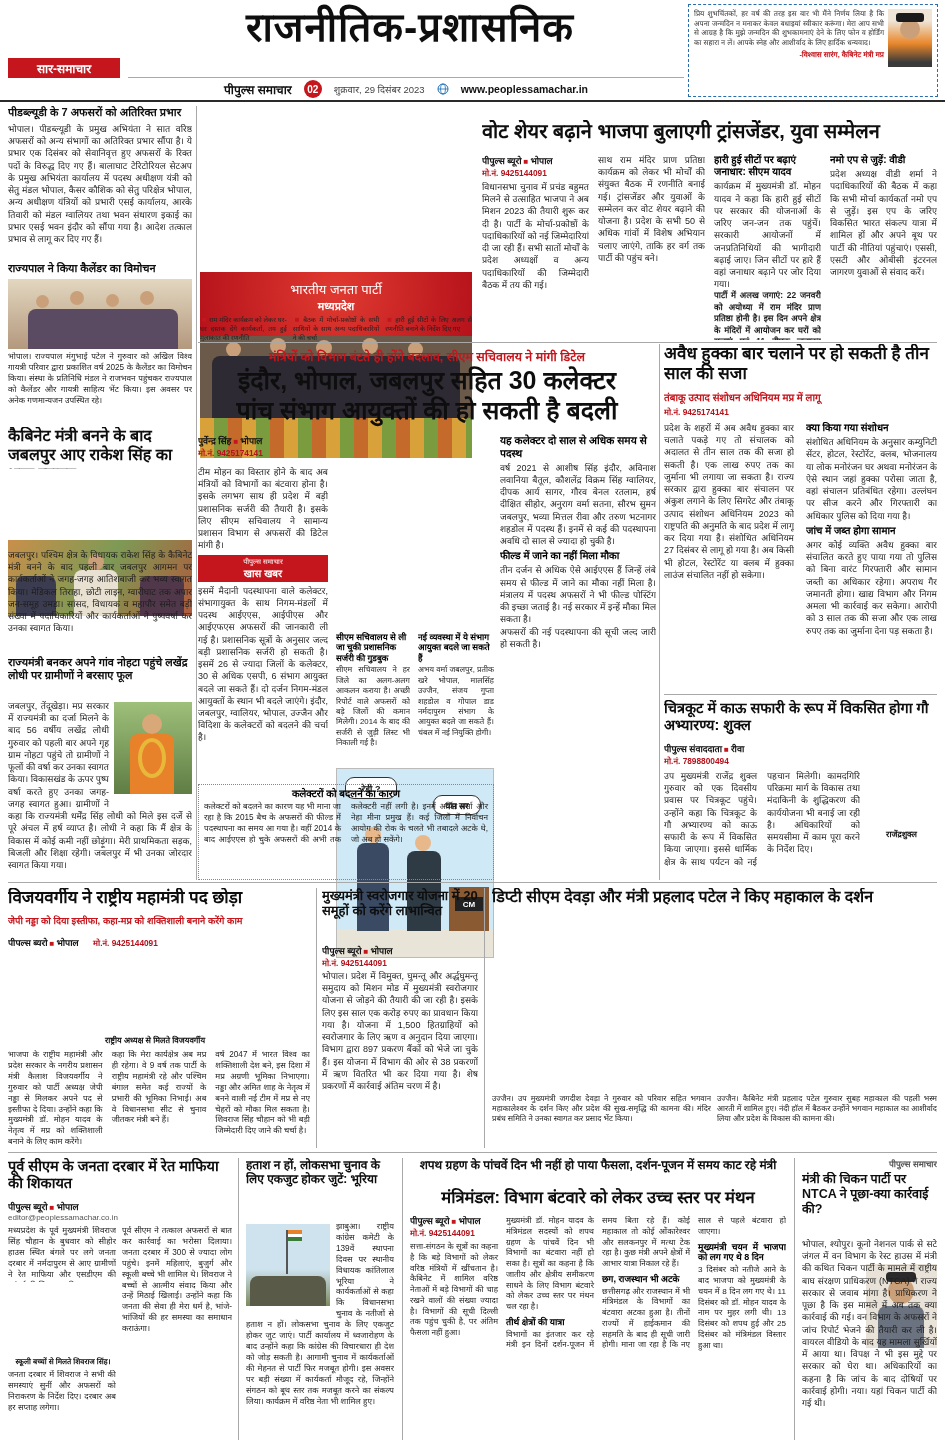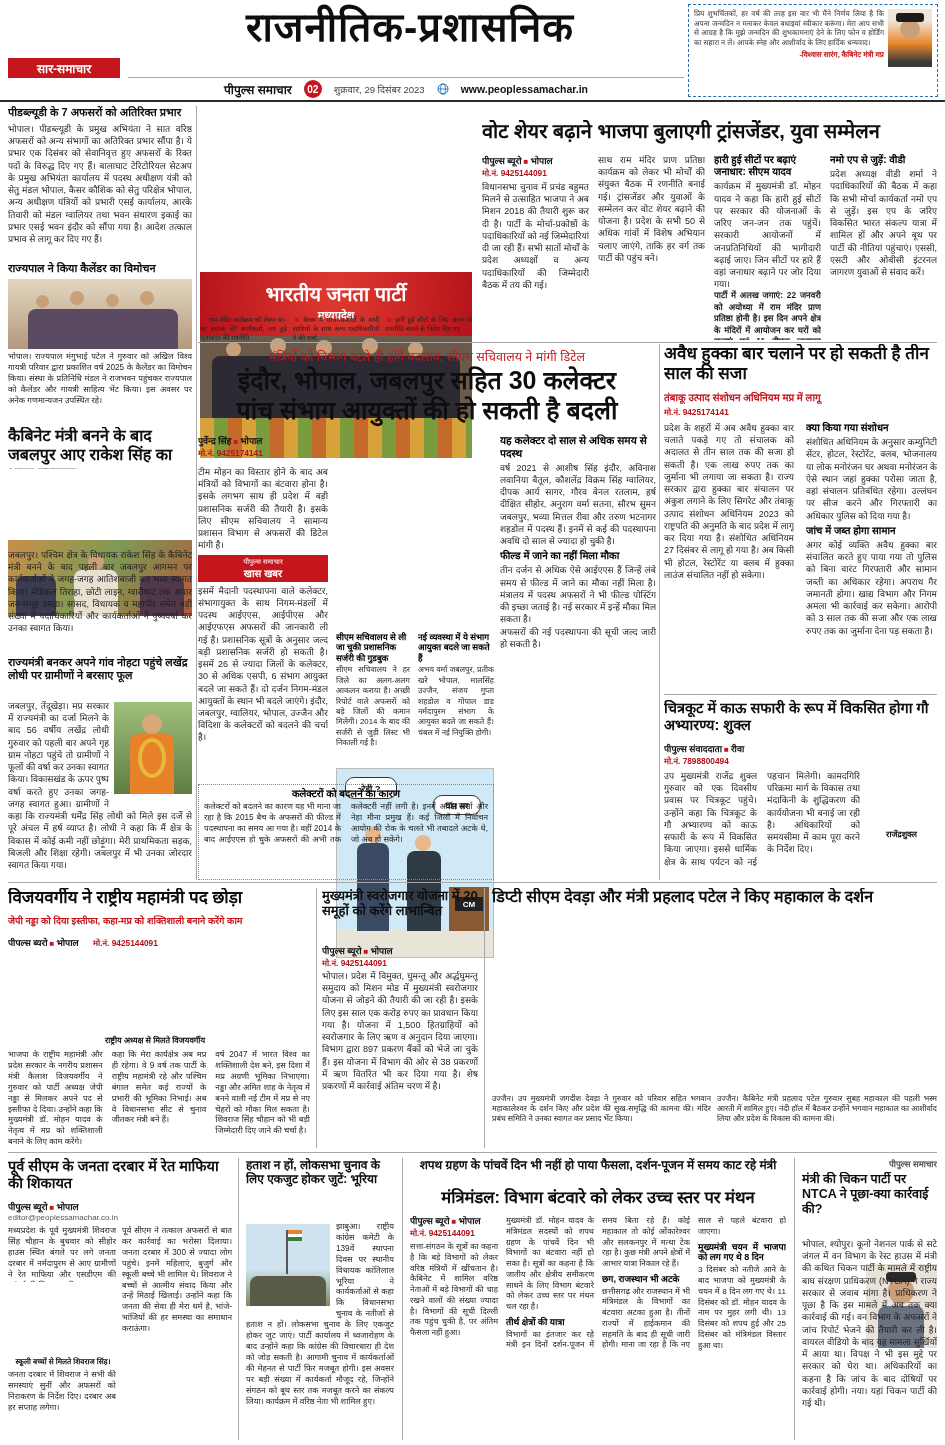--- a/index.html
+++ b/index.html
@@ -86,21 +86,21 @@
     <div class="head" style="left:28px;top:12px;width:20px;height:20px;background:#d9a878"></div>
     <div class="fig" style="left:16px;top:32px;width:44px;height:60px;background:#e8822a"></div>
     <div style="position:absolute;left:24px;top:36px;width:28px;height:40px;border:4px solid #e8b83a;border-radius:50%"></div>
   </div>
   <div class="body-txt">जबलपुर, तेंदूखेड़ा। मप्र सरकार में राज्यमंत्री का दर्जा मिलने के बाद 56 वर्षीय लखेंद्र लोधी गुरुवार को पहली बार अपने गृह ग्राम नोहटा पहुंचे तो ग्रामीणों ने फूलों की वर्षा कर उनका स्वागत किया। विकासखंड के ऊपर पुष्प वर्षा करते हुए उनका जगह-जगह स्वागत हुआ। ग्रामीणों ने कहा कि राज्यमंत्री धर्मेंद्र सिंह लोधी को मिले इस दर्जे से पूरे अंचल में हर्ष व्याप्त है। लोधी ने कहा कि मैं क्षेत्र के विकास में कोई कमी नहीं छोड़ूंगा। मेरी प्राथमिकता सड़क, बिजली और शिक्षा रहेगी। जबलपुर में भी उनका जोरदार स्वागत किया गया।</div>
 </div>
 <div class="line" style="left:196px;top:106px;width:1px;height:774px"></div>
 
 <div class="abs photo" style="left:200px;top:126px;width:272px;height:186px;background:#6b5a49">
   <div style="position:absolute;left:0;top:0;width:100%;height:64px;background:radial-gradient(circle at 50% 30%,#e03a30,#b5121b);color:#fff;text-align:center;padding-top:8px">
-    <div style="font-weight:bold;font-size:20px">भारतीय जनता पार्टी</div>
+    <div style="font-weight:normal;font-size:13px">भारतीय जनता पार्टी</div>
     <div style="font-size:11px;font-weight:bold">मध्यप्रदेश</div>
   </div>
   <div class="head" style="left:26px;top:70px;width:15px;height:15px"></div>
   <div class="head" style="left:70px;top:66px;width:16px;height:16px"></div>
   <div class="head" style="left:116px;top:68px;width:16px;height:16px"></div>
   <div class="head" style="left:162px;top:66px;width:16px;height:16px"></div>
   <div class="head" style="left:208px;top:70px;width:15px;height:15px"></div>
   <div class="fig" style="left:12px;top:84px;width:248px;height:62px;background:#2e2a33"></div>
   <div style="position:absolute;left:0;top:146px;width:272px;height:40px;background:repeating-linear-gradient(90deg,#d9a13a 0 14px,#7a9c3f 14px 28px,#c46a2a 28px 42px)"></div>
 </div>
@@ -108,38 +108,38 @@
   <div class="cap sq" style="flex:1;font-size:6.6px">राम मंदिर कार्यक्रम को लेकर घर-घर दस्तक देंगे कार्यकर्ता, तय हुई मुलाकात की रणनीति</div>
   <div class="cap sq" style="flex:1;font-size:6.6px">बैठक में मोर्चा-प्रकोष्ठों के सभी साथियों के साथ अन्य पदाधिकारियों ने की चर्चा</div>
   <div class="cap sq" style="flex:1;font-size:6.6px">हारी हुई सीटों के लिए अलग से रणनीति बनाने के निर्देश दिए गए</div>
 </div>
 
 <div class="abs hl" style="left:482px;top:120px;width:455px;height:30px;font-size:20px">वोट शेयर बढ़ाने भाजपा बुलाएगी ट्रांसजेंडर, युवा सम्मेलन</div>
 <div class="abs" style="left:482px;top:154px;width:455px;height:186px;display:flex;gap:9px">
   <div style="flex:1;overflow:hidden">
     <div class="byline"><span>पीपुल्स ब्यूरो</span><span class="sq"></span><span>भोपाल</span></div>
     <div class="phone">मो.नं. 9425144091</div>
-    <div class="body-txt" style="margin-top:3px">विधानसभा चुनाव में प्रचंड बहुमत मिलने से उत्साहित भाजपा ने अब मिशन 2018 की तैयारी शुरू कर दी है। पार्टी के मोर्चा-प्रकोष्ठों के पदाधिकारियों को नई जिम्मेदारियां दी जा रही हैं। सभी सातों मोर्चों के प्रदेश अध्यक्षों व अन्य पदाधिकारियों की जिम्मेदारी बैठक में तय की गई।</div>
+    <div class="body-txt" style="margin-top:3px">विधानसभा चुनाव में प्रचंड बहुमत मिलने से उत्साहित भाजपा ने अब मिशन 2023 की तैयारी शुरू कर दी है। पार्टी के मोर्चा-प्रकोष्ठों के पदाधिकारियों को नई जिम्मेदारियां दी जा रही हैं। सभी सातों मोर्चों के प्रदेश अध्यक्षों व अन्य पदाधिकारियों की जिम्मेदारी बैठक में तय की गई।</div>
   </div>
   <div style="flex:1;overflow:hidden">
     <div class="body-txt">साथ राम मंदिर प्राण प्रतिष्ठा कार्यक्रम को लेकर भी मोर्चों की संयुक्त बैठक में रणनीति बनाई गई। ट्रांसजेंडर और युवाओं के सम्मेलन कर वोट शेयर बढ़ाने की योजना है। प्रदेश के सभी 50 से अधिक गांवों में विशेष अभियान चलाए जाएंगे, ताकि हर वर्ग तक पार्टी की पहुंच बने।</div>
   </div>
   <div style="flex:1;overflow:hidden">
     <div class="subhead" style="margin-top:0">हारी हुई सीटों पर बढ़ाएं जनाधार: सीएम यादव</div>
     <div class="body-txt">कार्यक्रम में मुख्यमंत्री डॉ. मोहन यादव ने कहा कि हारी हुई सीटों पर सरकार की योजनाओं के जरिए जन-जन तक पहुंचें। सरकारी आयोजनों में जनप्रतिनिधियों की भागीदारी बढ़ाई जाए। जिन सीटों पर हारे हैं वहां जनाधार बढ़ाने पर जोर दिया गया।</div>
     <div class="body-txt red" style="font-weight:bold;font-size:8.4px">पार्टी में अलख जगाएं: 22 जनवरी को अयोध्या में राम मंदिर प्राण प्रतिष्ठा होनी है। इस दिन अपने क्षेत्र के मंदिरों में आयोजन कर घरों को सजाएं एवं 11 दीपक जलाकर दीपावली जैसा उत्सव मनाएं।</div>
   </div>
   <div style="flex:1;overflow:hidden">
     <div class="subhead" style="margin-top:0">नमो एप से जुड़ें: वीडी</div>
     <div class="body-txt">प्रदेश अध्यक्ष वीडी शर्मा ने पदाधिकारियों की बैठक में कहा कि सभी मोर्चा कार्यकर्ता नमो एप से जुड़ें। इस एप के जरिए विकसित भारत संकल्प यात्रा में शामिल हों और अपने बूथ पर पार्टी की नीतियां पहुंचाएं। एससी, एसटी और ओबीसी इंटरनल जागरण युवाओं से संवाद करें।</div>
   </div>
 </div>
 <div class="line" style="left:198px;top:342px;width:739px;height:1px"></div>
 
-<div class="abs red" style="left:198px;top:348px;width:458px;height:16px;font-weight:normal;font-size:12.5px;text-align:center">मंत्रियों को विभाग बंटते ही होंगे बदलाव, सीएम सचिवालय ने मांगी डिटेल</div>
+<div class="abs red" style="left:198px;top:348px;width:458px;height:16px;font-weight:bold;font-size:12.5px;text-align:center">मंत्रियों को विभाग बंटते ही होंगे बदलाव, सीएम सचिवालय ने मांगी डिटेल</div>
 <div class="abs hl" style="left:198px;top:366px;width:458px;height:62px;font-size:25px;text-align:center">
   <div>इंदौर, भोपाल, जबलपुर सहित 30 कलेक्टर</div>
   <div>पांच संभाग आयुक्तों की हो सकती है बदली</div>
 </div>
 
 <div class="abs" style="left:198px;top:434px;width:130px;height:346px">
   <div class="byline"><span>पुर्वेन्द्र सिंह</span><span class="sq"></span><span>भोपाल</span></div>
   <div class="phone">मो.नं. 9425174141</div>
   <div class="body-txt" style="margin-top:8px">टीम मोहन का विस्तार होने के बाद अब मंत्रियों को विभागों का बंटवारा होना है। इसके लगभग साथ ही प्रदेश में बड़ी प्रशासनिक सर्जरी की तैयारी है। इसके लिए सीएम सचिवालय ने सामान्य प्रशासन विभाग से अफसरों की डिटेल मांगी है।</div>
   <div style="background:#c4161c;color:#fff;text-align:center;padding:2px 0;margin:3px 0">

